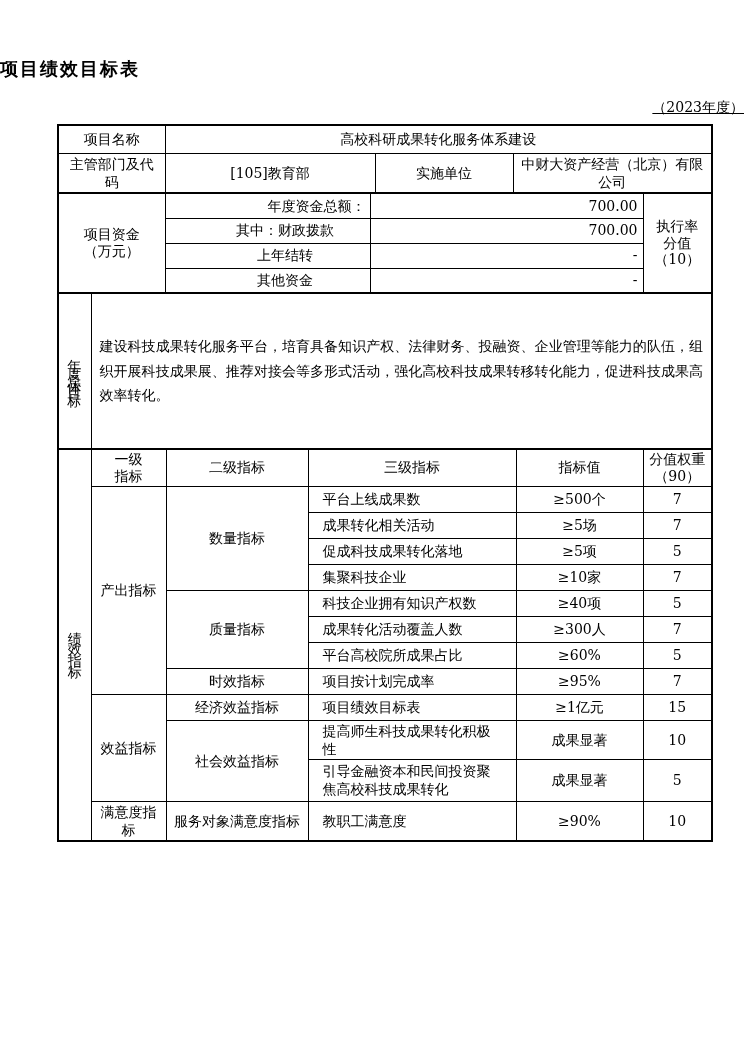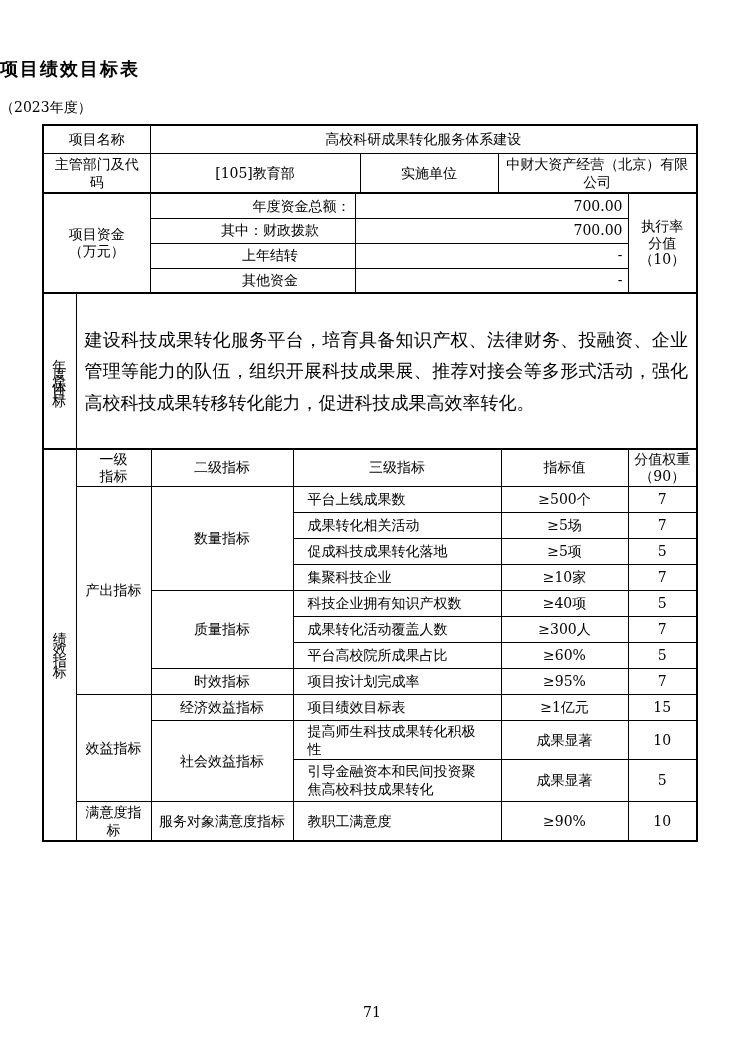--- a/index.html
+++ b/index.html
@@ -11,23 +11,23 @@
     position: relative;
   }
   .sheet { position: relative; width: 744px; height: 1052px; overflow: hidden; }
 
   .doc-title {
     position: absolute; top: 57px; left: 0; width: 744px;
     text-align: left; font-size: 18px; font-weight: bold; letter-spacing: 2px;
   }
   .doc-subtitle {
     position: absolute; top: 99px; left: 0; width: 744px;
-    text-align: left; font-size: 14px;
-  }
-  .tables { position: absolute; top: 124px; left: 42px; width: 654px; }
+    text-align: right; font-size: 14px; text-decoration: underline;
+  }
+  .tables { position: absolute; top: 124px; left: 57px; width: 654px; }
 
   table {
     border-collapse: collapse; table-layout: fixed; width: 654px;
     margin-top: -2px;
   }
   table.first { margin-top: 0; }
   table, td { border: 1px solid #000; }
   table { border-width: 2px; }
   td {
     font-size: 14px; line-height: 1.3;
@@ -41,21 +41,21 @@
 
   
   .fund-row td { height: 25px; }
   .fund-label-first { text-align: right; padding-left: 8px; }
   .fund-label { text-align: center; padding-left: 39px; }
   .fund-value { text-align: right; padding-right: 5px; }
 
   
   .goal-row td { height: 156px; }
   .goal-text {
-    text-align: justify; padding: 4px 8px; font-size: 18px; line-height: 1.75;
+    text-align: justify; padding: 4px 8px; font-size: 14px; line-height: 1.75;
   }
 
   
   .vcell { padding: 0; }
   .vert {
     display: inline-block;
     writing-mode: vertical-lr;
     text-orientation: upright;
     letter-spacing: 7px;
     font-size: 14px;
@@ -249,15 +249,14 @@
         <td>服务对象满意度指标</td>
         <td class="l3-cell">教职工满意度</td>
         <td>≥90%</td>
         <td>10</td>
       </tr>
     </tbody>
       </table>
 
   </div>
 
-  <div class="page-number">71</div>
 
 </div>
 
 </body></html>

